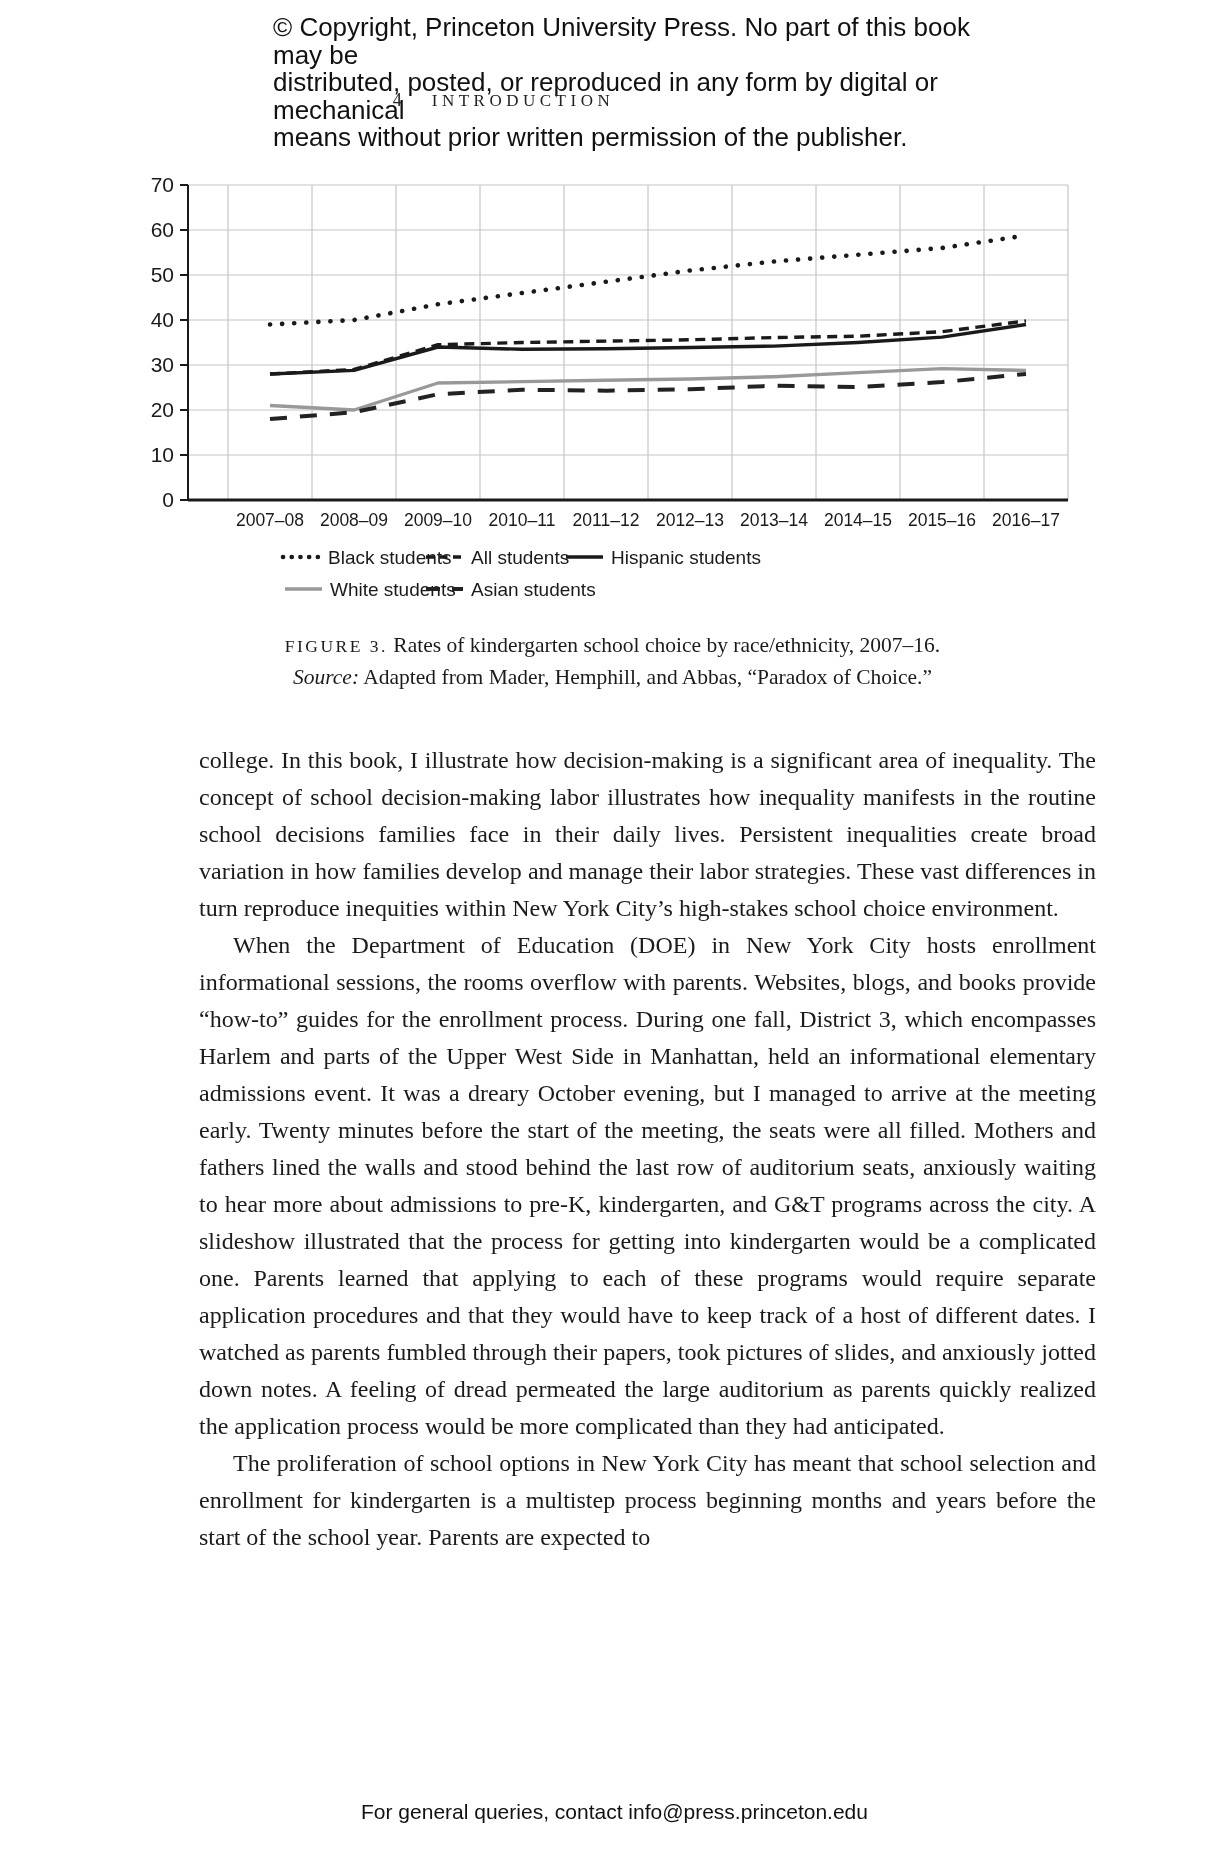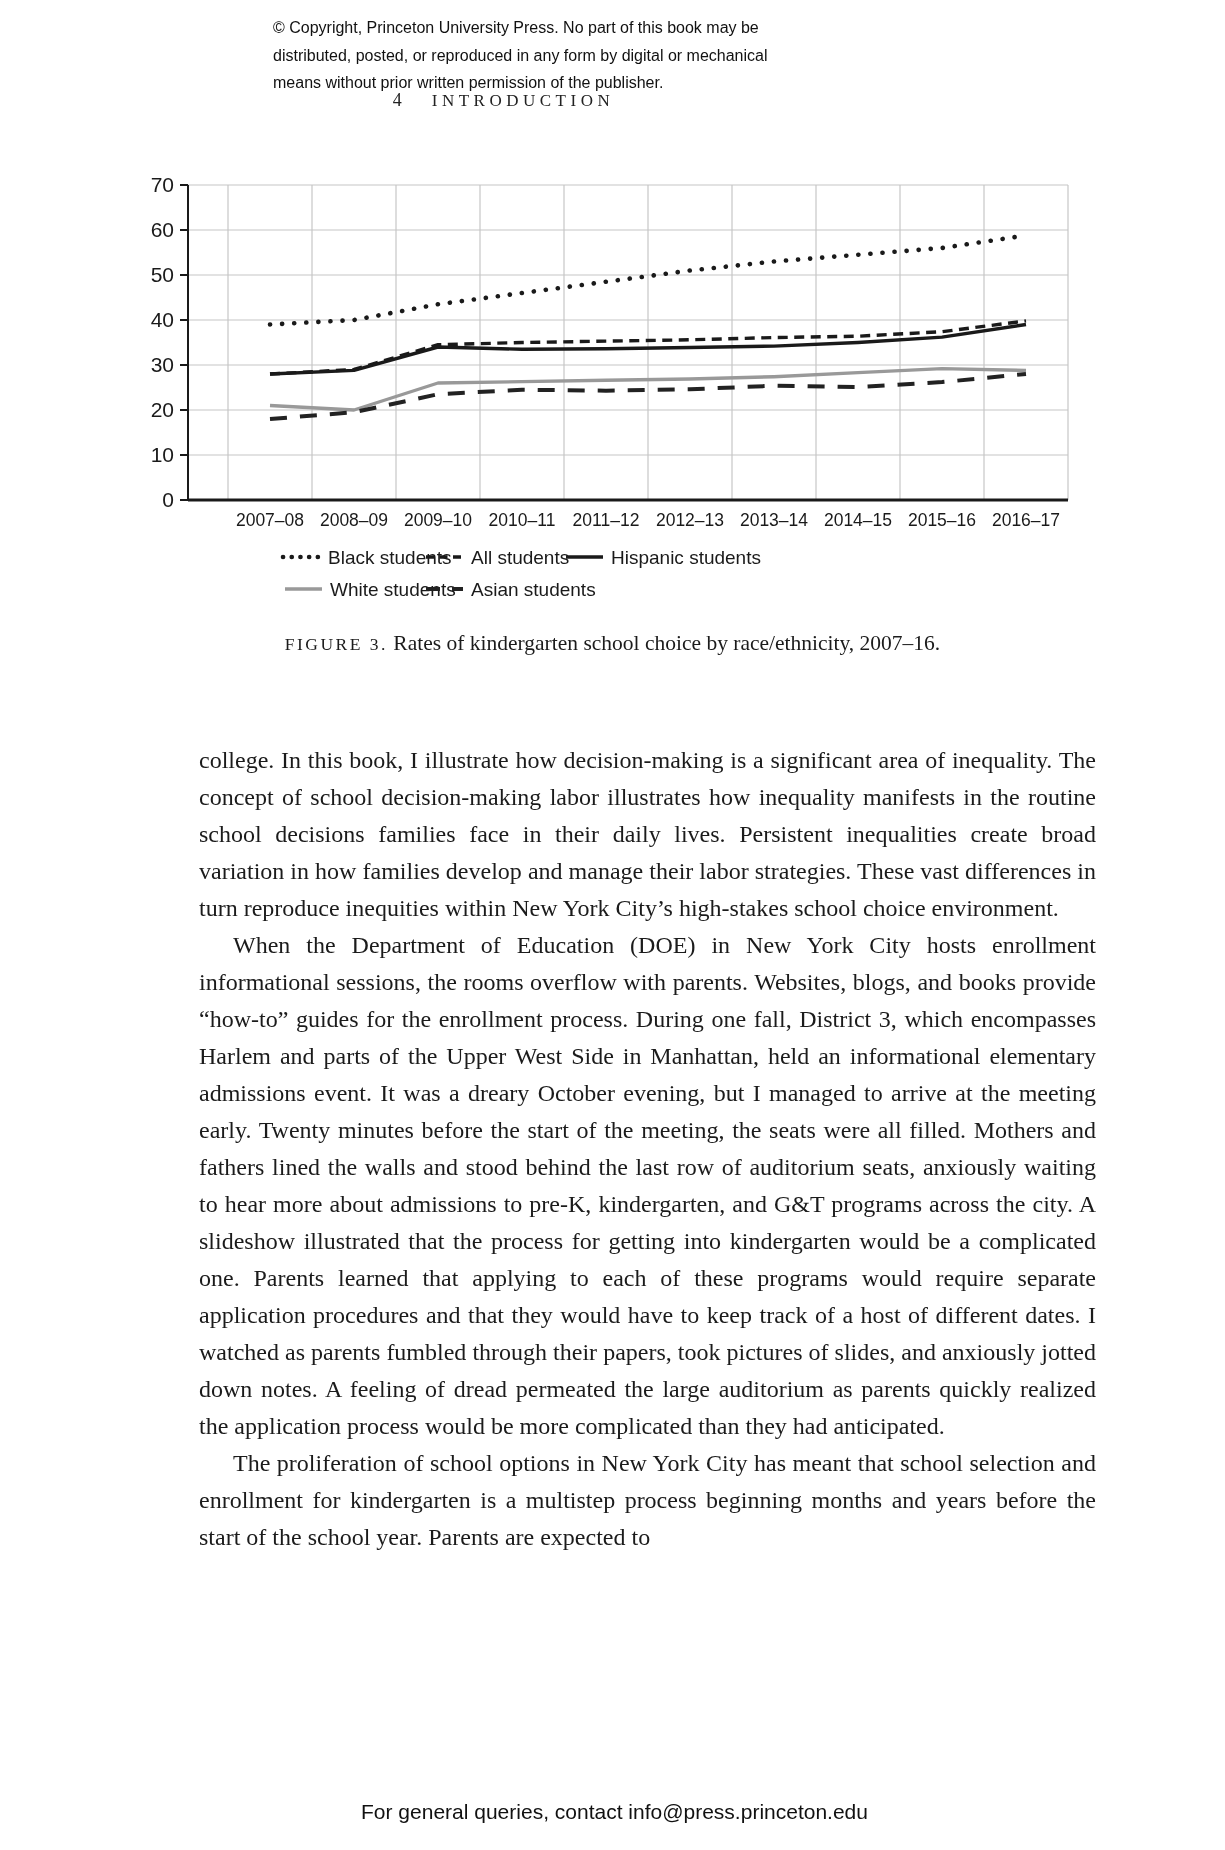--- a/index.html
+++ b/index.html
@@ -1,31 +1,31 @@
 <!DOCTYPE html>
 <html><head>
 <meta charset="utf-8">
 <style>
   html,body{margin:0;padding:0;background:#ffffff;}
   .page{position:relative;width:1225px;height:1850px;background:#ffffff;color:#1b1b1b;overflow:hidden;}
 
   .copyright{position:absolute;left:273px;top:14px;width:740px;
-    font-family:"Liberation Sans",sans-serif;font-size:16px;line-height:27.5px;color:#111;}
+    font-family:"Liberation Sans",sans-serif;font-size:26px;line-height:27.5px;color:#111;}
 
   .running-head{position:absolute;left:0;top:90px;width:1007px;text-align:center;
     font-family:"Liberation Serif",serif;font-size:18px;color:#222;}
   .running-head .pagenum{margin-right:30px;letter-spacing:0;}
   .running-head .section{letter-spacing:4.5px;font-size:17px;}
 
   .chart-wrap{position:absolute;left:145px;top:165px;width:950px;height:460px;}
   .chart-wrap svg{display:block;}
   .chart-font{font-family:"Liberation Sans",sans-serif;}
 
   .figure-caption{position:absolute;left:0;top:630px;width:1225px;text-align:center;
-    font-family:"Liberation Serif",serif;font-size:21.5px;color:#1b1b1b;line-height:26px;}
+    font-family:"Liberation Serif",serif;font-size:21.5px;color:#1b1b1b;line-height:31px;}
   .figure-caption .figlabel{font-size:17.5px;letter-spacing:2.5px;}
   .figure-caption .srclabel{font-style:italic;}
 
   .bodytext{position:absolute;left:163px;top:742px;width:897px;
     font-family:"Liberation Serif",serif;font-size:24px;line-height:37px;
     text-align:justify;color:#1b1b1b;margin-left:36px;}
   .bodytext p{margin:0;}
   .bodytext p.indent{text-indent:34px;}
 
   .footer-note{position:absolute;left:2px;top:1800px;width:1225px;text-align:center;
@@ -110,20 +110,24 @@
         <line x1="281" y1="424" x2="318" y2="424" stroke="#222222" stroke-width="4" stroke-linecap="butt" stroke-dasharray="14 12"></line>
         <text x="326" y="430.5" fill="#1a1a1a" font-size="19px" class="chart-font">Asian students</text>
       </svg>
   </div>
 
   <div class="figure-caption">
     <div>
       <span class="figlabel">FIGURE 3.</span>
       <span>Rates of kindergarten school choice by race/ethnicity, 2007–16.</span>
     </div>
+    <div>
+      <span class="srclabel">Source:</span>
+      <span>Adapted from Mader, Hemphill, and Abbas, “Paradox of Choice.”</span>
+    </div>
   </div>
 
   <div class="bodytext">
     <p>college. In this book, I illustrate how decision-making is a significant area of inequality. The concept of school decision-making labor illustrates how inequality manifests in the routine school decisions families face in their daily lives. Persistent inequalities create broad variation in how families develop and manage their labor strategies. These vast differences in turn reproduce inequities within New York City’s high-stakes school choice environment.</p>
     <p class="indent">When the Department of Education (DOE) in New York City hosts enrollment informational sessions, the rooms overflow with parents. Websites, blogs, and books provide “how-to” guides for the enrollment process. During one fall, District 3, which encompasses Harlem and parts of the Upper West Side in Manhattan, held an informational elementary admissions event. It was a dreary October evening, but I managed to arrive at the meeting early. Twenty minutes before the start of the meeting, the seats were all filled. Mothers and fathers lined the walls and stood behind the last row of auditorium seats, anxiously waiting to hear more about admissions to pre-K, kindergarten, and G&amp;T programs across the city. A slideshow illustrated that the process for getting into kindergarten would be a complicated one. Parents learned that applying to each of these programs would require separate application procedures and that they would have to keep track of a host of different dates. I watched as parents fumbled through their papers, took pictures of slides, and anxiously jotted down notes. A feeling of dread permeated the large auditorium as parents quickly realized the application process would be more complicated than they had anticipated.</p>
     <p class="indent">The proliferation of school options in New York City has meant that school selection and enrollment for kindergarten is a multistep process beginning months and years before the start of the school year. Parents are expected to</p>
   </div>
 
   <div class="footer-note">For general queries, contact info@press.princeton.edu</div>
 

